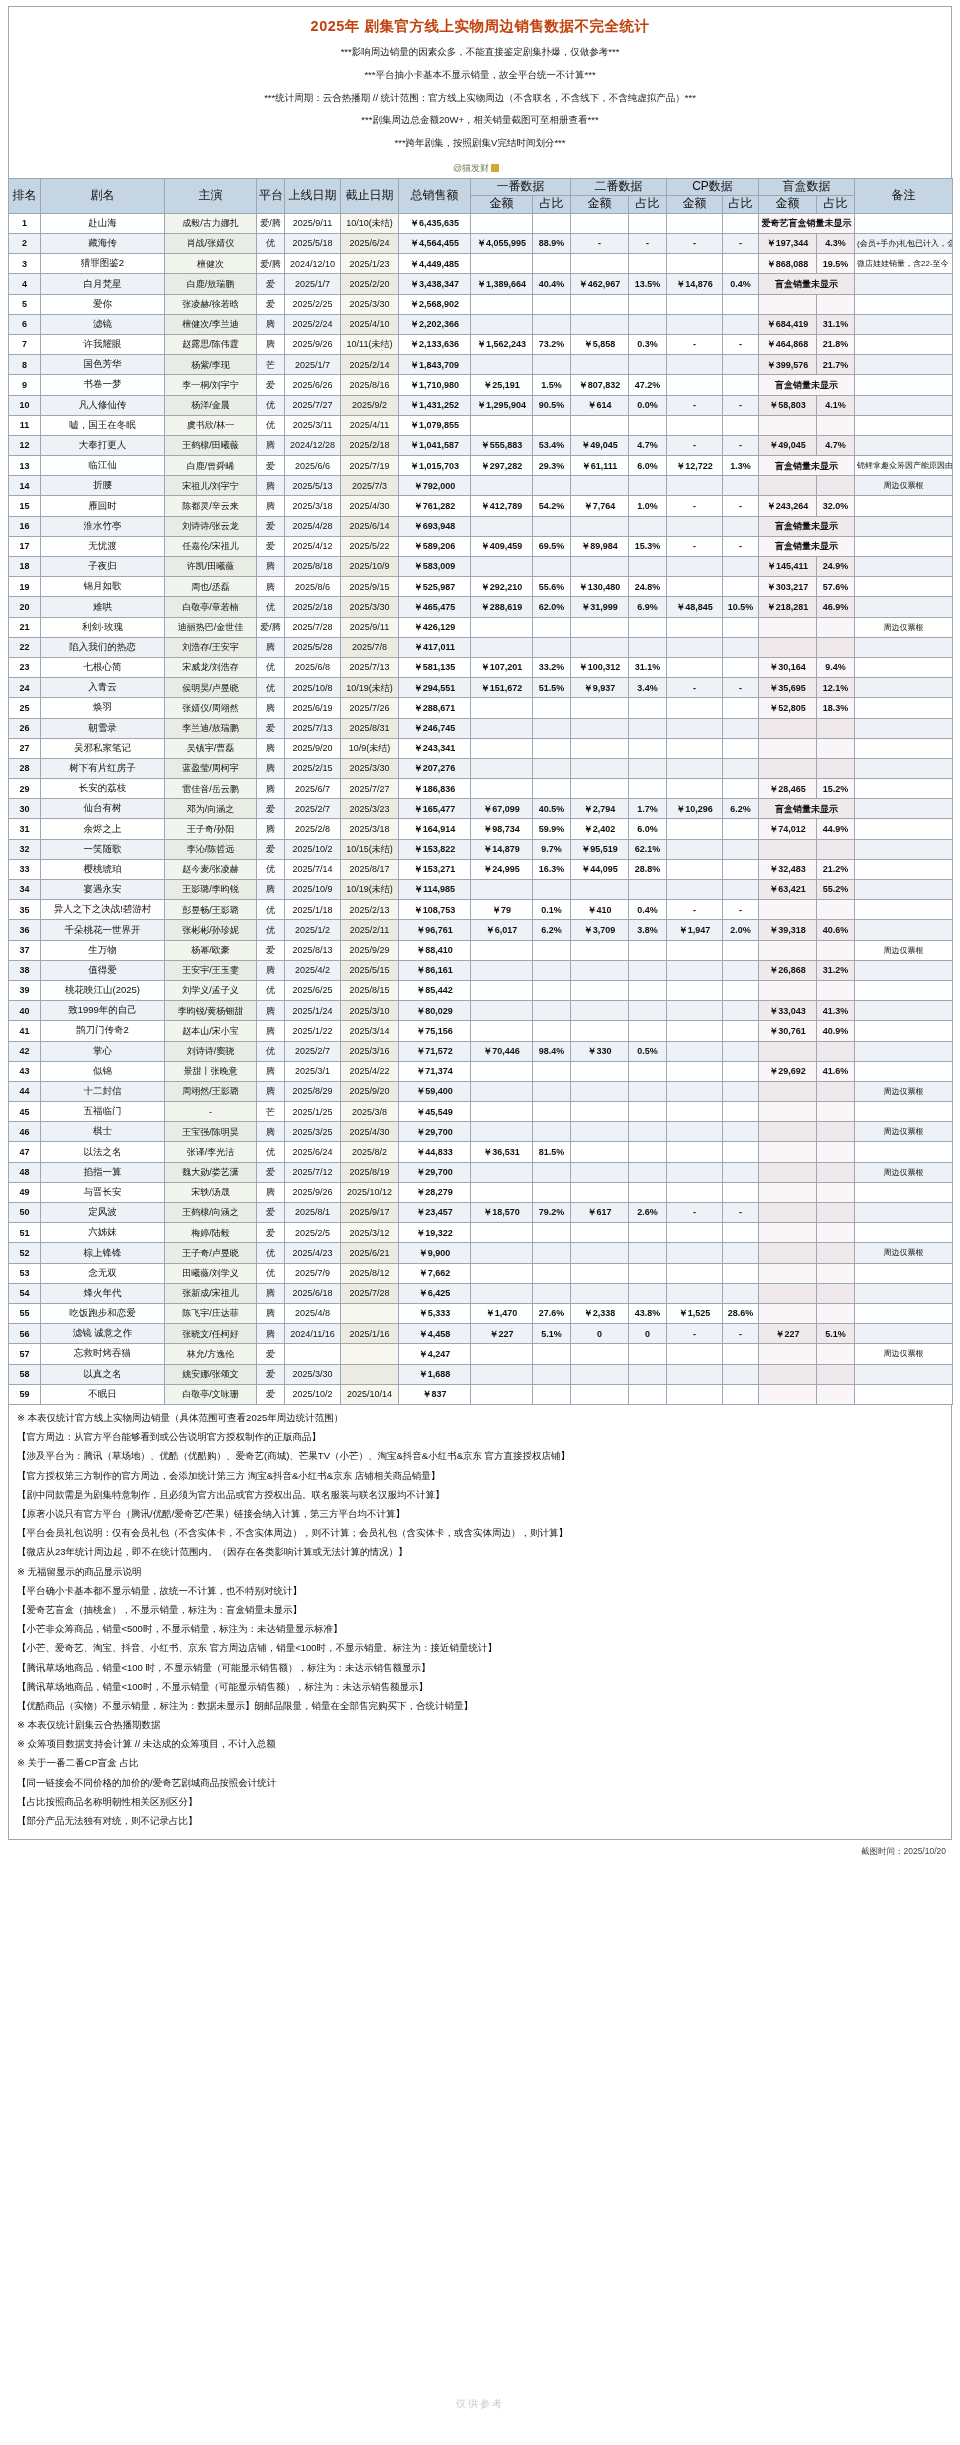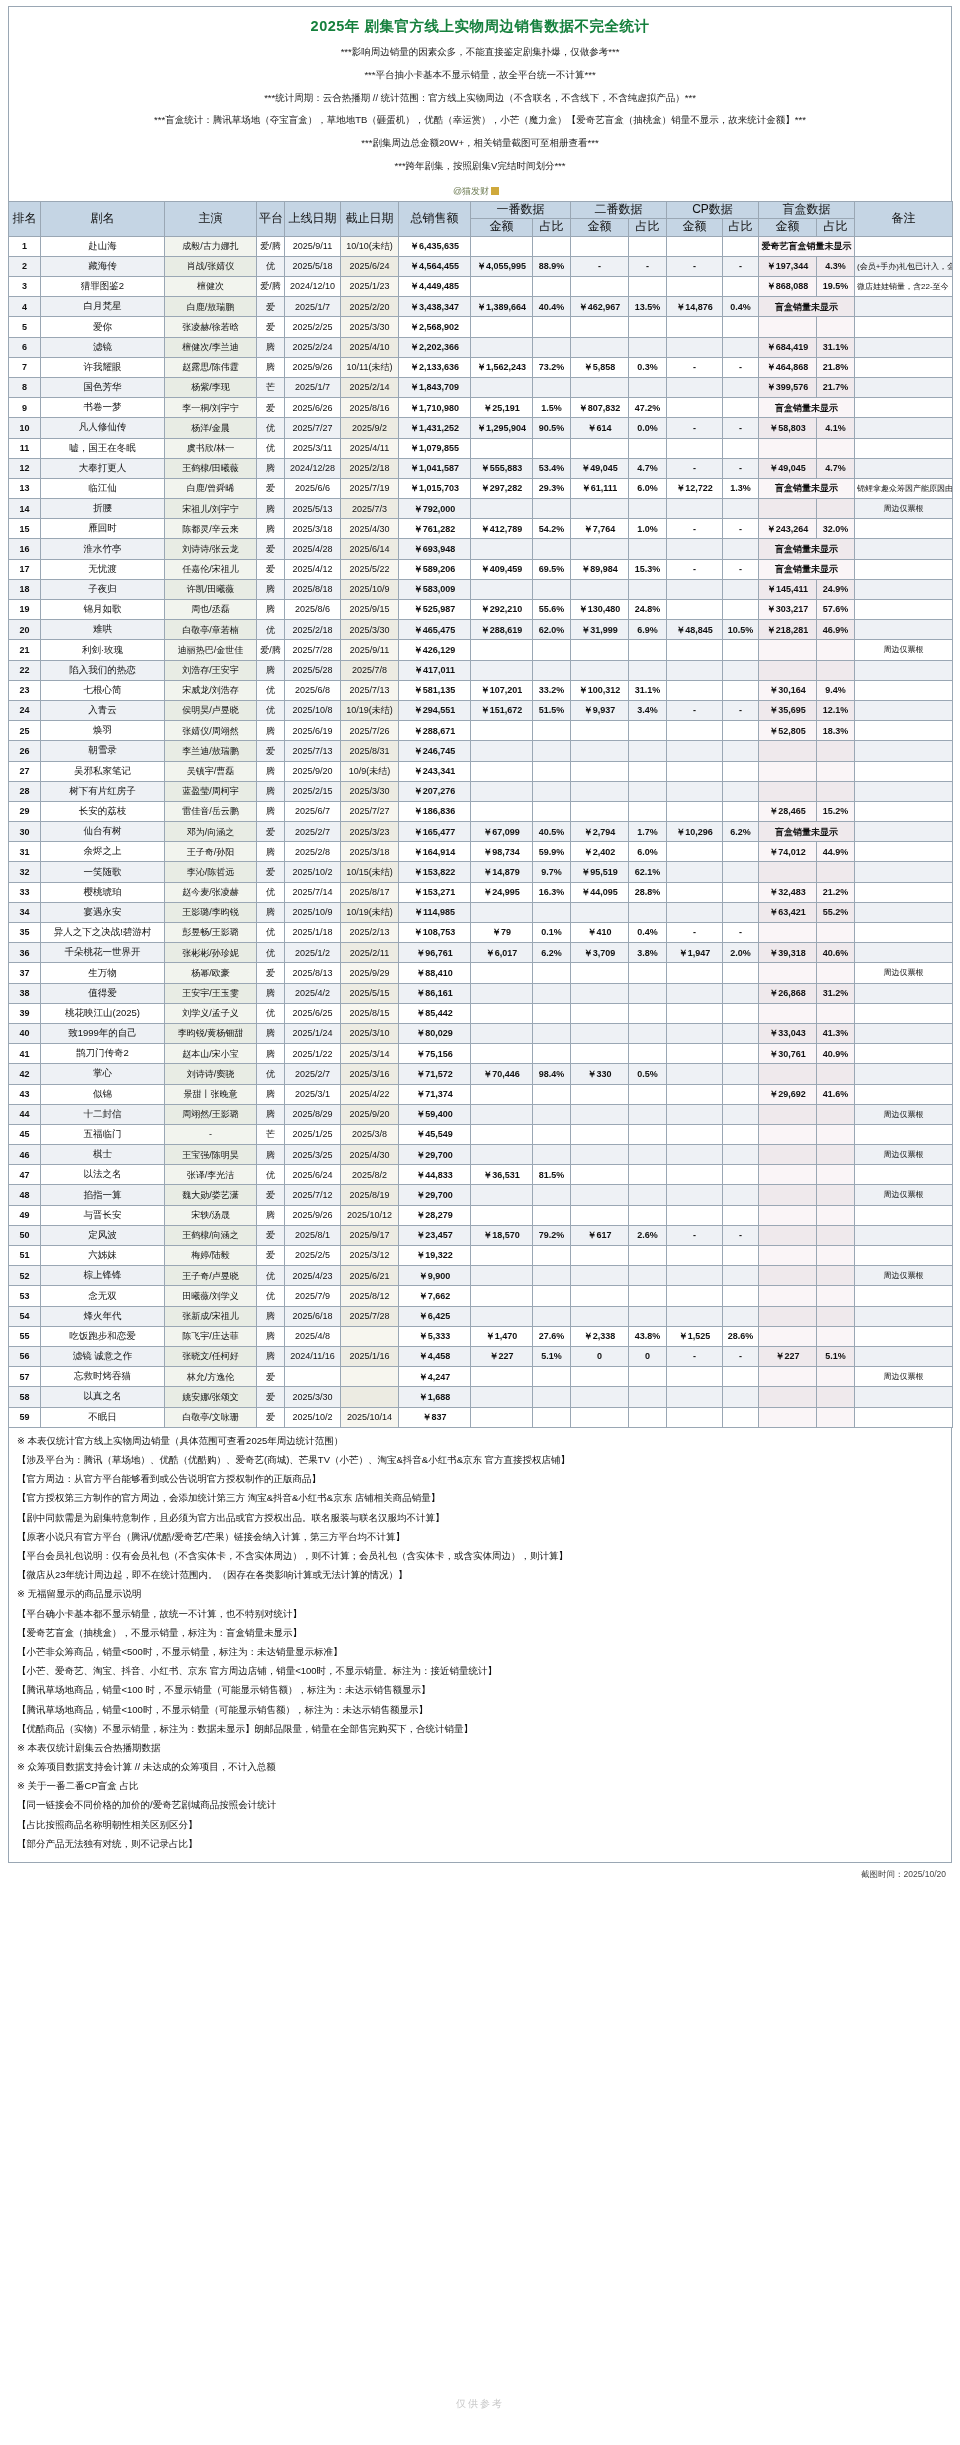--- a/index.html
+++ b/index.html
@@ -20,21 +20,21 @@
   .head-block {
     border: 1px solid #9aa7b4;
     border-bottom: none;
     background: #ffffff;
     padding: 6px 4px 2px 4px;
     text-align: center;
   }
   .doc-title {
     font-size: 14.5px;
     font-weight: bold;
-    color: #15803d;
+    color: #c2410c;
     letter-spacing: .5px;
     margin: 4px 0 8px 0;
   }
   .note-line {
     font-size: 9.5px;
     color: #1a1a1a;
     margin: 10px 0;
     line-height: 1.35;
   }
   .sig {
@@ -128,21 +128,20 @@
 </head>
 <body>
 
 <div id="page">
 
   <div class="head-block">
     <div class="doc-title">2025年 剧集官方线上实物周边销售数据不完全统计</div>
     <div class="note-line">***影响周边销量的因素众多，不能直接鉴定剧集扑爆，仅做参考***</div>
     <div class="note-line">***平台抽小卡基本不显示销量，故全平台统一不计算***</div>
     <div class="note-line">***统计周期：云合热播期 // 统计范围：官方线上实物周边（不含联名，不含线下，不含纯虚拟产品）***</div>
-    <div class="note-line">***盲盒统计：腾讯草场地（夺宝盲盒），草地地TB（砸蛋机），优酷（幸运赏），小芒（魔力盒）【爱奇艺盲盒（抽桃盒）销量不显示，故来统计金额】***</div>
     <div class="note-line">***剧集周边总金额20W+，相关销量截图可至相册查看***</div>
     <div class="note-line">***跨年剧集，按照剧集V完结时间划分***</div>
     <div class="sig">
       <span>@猫发财</span><span class="badge"></span>
     </div>
   </div>
 
   <table class="grid">
     <colgroup>
       <col style="width:32px">
@@ -1242,22 +1241,22 @@
           <td class="c-pct"></td>
           <td class="c-amt c-blind"></td>
           <td class="c-pct c-blindp"></td>
           <td class="c-note"></td>
         </tr>
       </tbody>
   </table>
 
   <div class="foot" id="foot">
       <div class="foot-line">※ 本表仅统计官方线上实物周边销量（具体范围可查看2025年周边统计范围）</div>
+      <div class="foot-line">【官方周边：从官方平台能够看到或公告说明官方授权制作的正版商品】</div>
       <div class="foot-line">【涉及平台为：腾讯（草场地）、优酷（优酷购）、爱奇艺(商城)、芒果TV（小芒）、淘宝&amp;抖音&amp;小红书&amp;京东 官方直接授权店铺】</div>
-      <div class="foot-line">【官方周边：从官方平台能够看到或公告说明官方授权制作的正版商品】</div>
       <div class="foot-line">【官方授权第三方制作的官方周边，会添加统计第三方 淘宝&amp;抖音&amp;小红书&amp;京东 店铺相关商品销量】</div>
       <div class="foot-line">【剧中同款需是为剧集特意制作，且必须为官方出品或官方授权出品。联名服装与联名汉服均不计算】</div>
       <div class="foot-line">【原著小说只有官方平台（腾讯/优酷/爱奇艺/芒果）链接会纳入计算，第三方平台均不计算】</div>
       <div class="foot-line">【平台会员礼包说明：仅有会员礼包（不含实体卡，不含实体周边），则不计算；会员礼包（含实体卡，或含实体周边），则计算】</div>
       <div class="foot-line">【微店从23年统计周边起，即不在统计范围内。（因存在各类影响计算或无法计算的情况）】</div>
       <div class="foot-line">※ 无福留显示的商品显示说明</div>
       <div class="foot-line">【平台确小卡基本都不显示销量，故统一不计算，也不特别对统计】</div>
       <div class="foot-line">【爱奇艺盲盒（抽桃盒），不显示销量，标注为：盲盒销量未显示】</div>
       <div class="foot-line">【小芒非众筹商品，销量&lt;500时，不显示销量，标注为：未达销量显示标准】</div>
       <div class="foot-line">【小芒、爱奇艺、淘宝、抖音、小红书、京东 官方周边店铺，销量&lt;100时，不显示销量。标注为：接近销量统计】</div>

